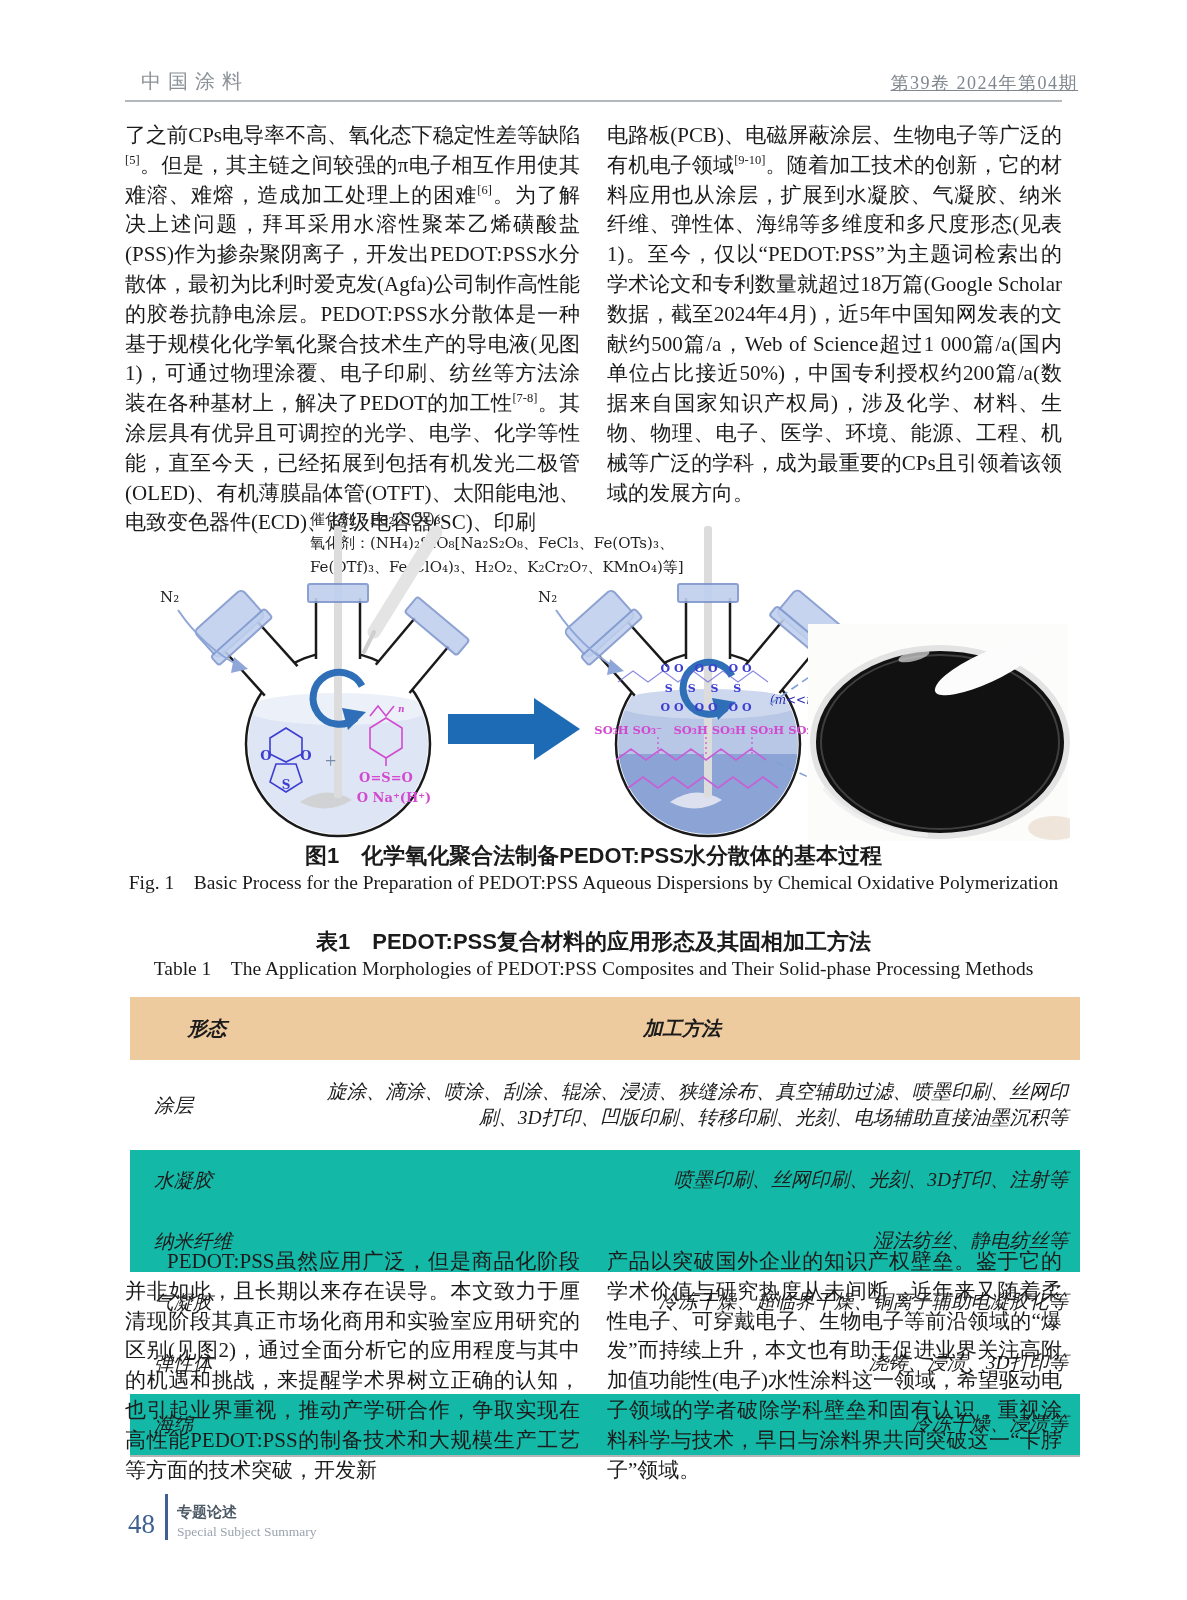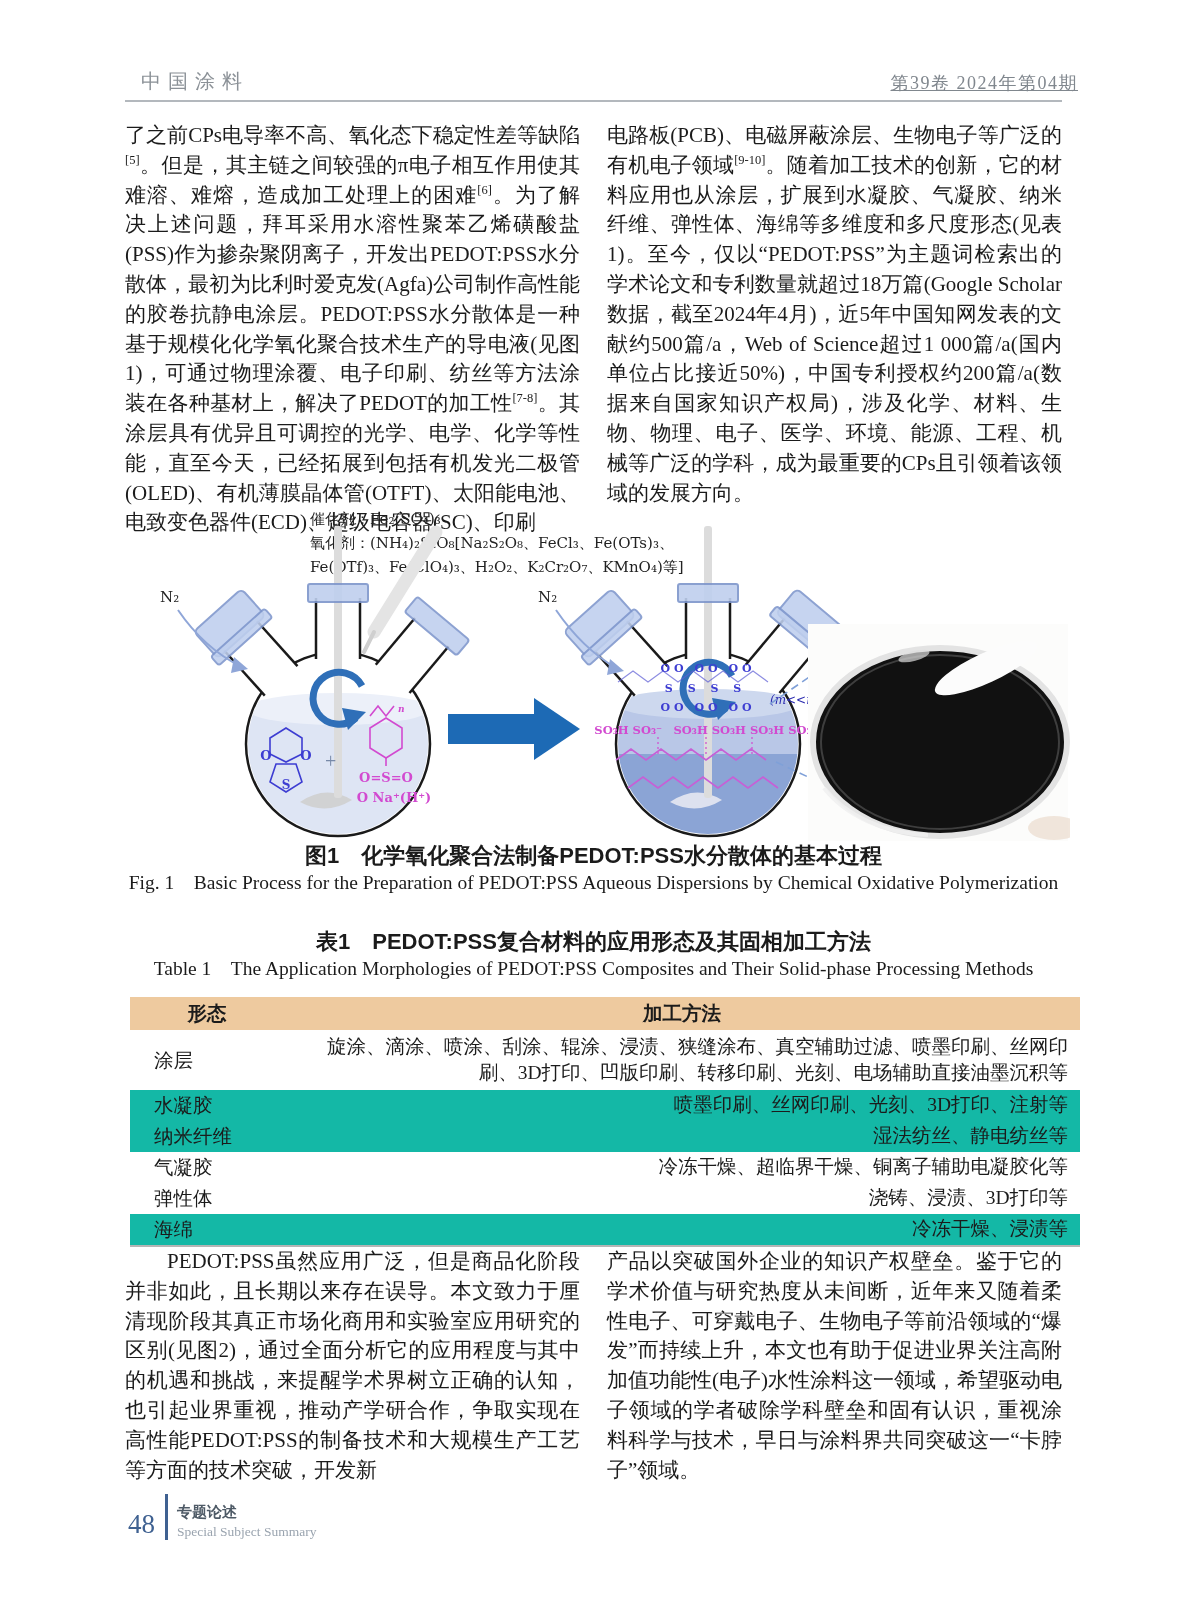--- a/index.html
+++ b/index.html
@@ -22,21 +22,21 @@
   
   .figwrap{position:absolute;top:506px;left:118px;width:952px;height:337px;}
   .figcap{position:absolute;left:125px;width:937px;text-align:center;}
   #figcap{top:842px;}
   #tabcap{top:928px;}
   .cap-cn{font-family:"Liberation Sans",sans-serif;font-weight:bold;font-size:22px;line-height:27px;}
   .cap-en{font-family:"Liberation Serif",serif;font-weight:normal;font-size:19.5px;line-height:27px;}
   
   table{position:absolute;top:997px;left:130px;width:950px;border-collapse:collapse;
         font-size:19.5px;border-bottom:2px solid #b5b5b5;}
-  th,td{padding:1px 0;vertical-align:middle;font-weight:normal;text-align:left;}
+  th,td{padding:16px 0;vertical-align:middle;font-weight:normal;text-align:left;font-style:italic;}
   thead tr{background:#eeca9f;}
   thead th{height:31px;text-align:center;font-weight:bold;}
   tr.stripe{background:#14b8a6;}
   td.form{width:130px;padding-left:24px;}
   td.methods{padding-left:6px;padding-right:12px;line-height:26.5px;text-align:right;}
   tr.row-s td{height:29px;}
   tr.row-t td{height:58px;}
   
   .pgfooter{position:absolute;top:1494px;left:128px;display:flex;align-items:flex-end;}
   .pg-num{font-size:27px;color:#3f6191;margin-right:10px;margin-top:10px;}

